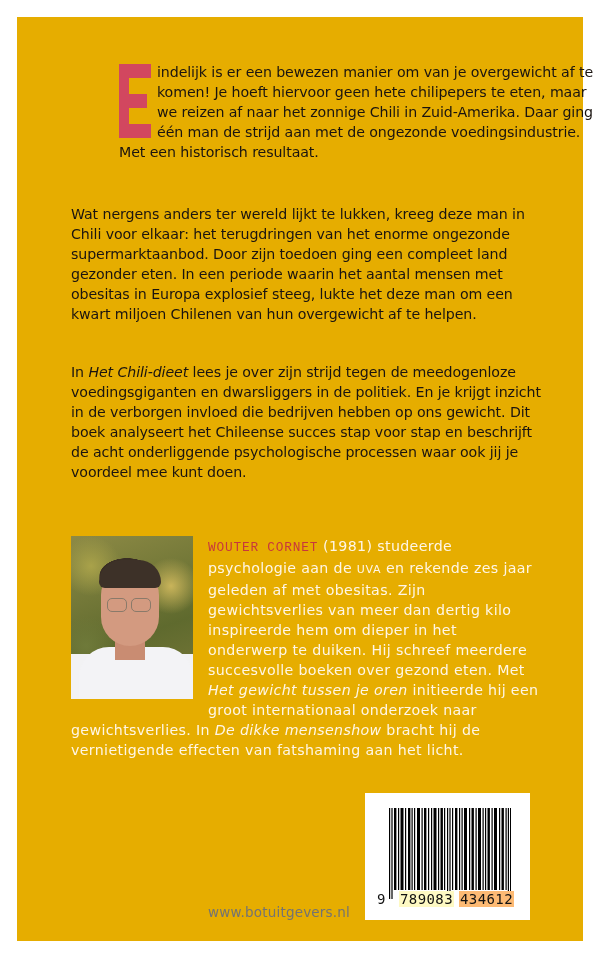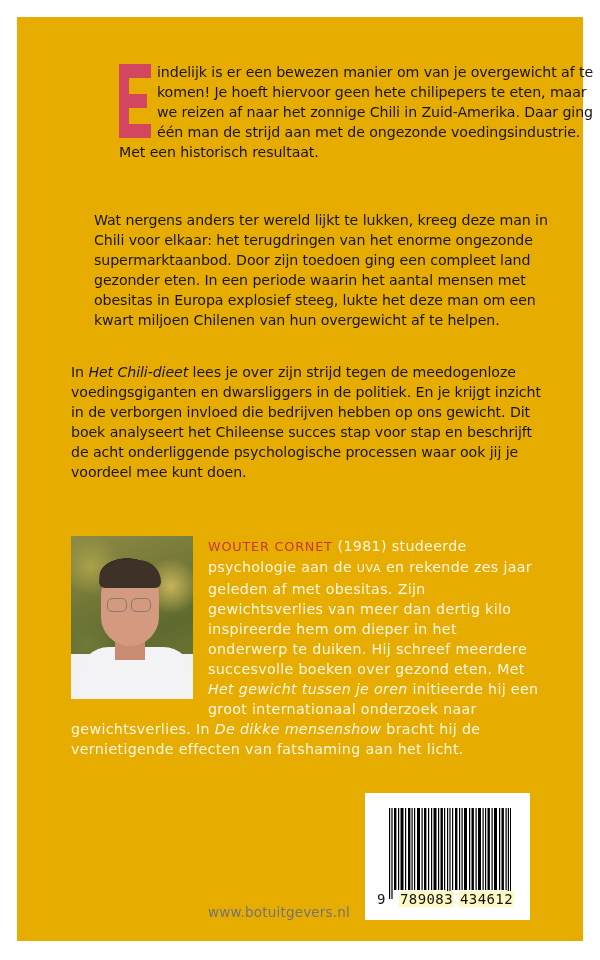--- a/index.html
+++ b/index.html
@@ -10,21 +10,21 @@
   .cover {
     position: absolute; left: 17px; top: 17px; width: 566px; height: 924px;
     background: #e6ad00;
   }
   .text {
     position: absolute; left: 71px; width: 480px;
     font-size: 14.2px; line-height: 20px; color: #1a1410; letter-spacing: -0.1px;
   }
   .text p { margin: 0; }
   .p1 { top: 62px; margin-left: 48px; }
-  .p2 { top: 210px; margin-left: 23px; }
+  .p2 { top: 204px; }
   .p3 { top: 362px; }
   .dropcap {
     float: left; width: 32px; height: 74px; margin: 2px 6px 0 0;
     background: #d2475f; position: relative;
   }
   .dropcap .cut { position: absolute; left: 10px; top: 14px; width: 22px; height: 46px; background: #e6ad00; }
   .dropcap .mid { position: absolute; left: 10px; top: 30px; width: 18px; height: 14px; background: #d2475f; }
   .dropcap .letter { position: absolute; width: 1px; height: 1px; overflow: hidden; clip: rect(0 0 0 0); }
   .photo {
     position: absolute; left: 71px; top: 536px; width: 122px; height: 163px;
@@ -58,39 +58,39 @@
   .photo .glasses span {
     position: absolute; top: 0; width: 18px; height: 12px; border: 1.5px solid #8a7a6a; border-radius: 5px;
   }
   .photo .glasses .l { left: 0; }
   .photo .glasses .r { left: 24px; }
   .bio {
     position: absolute; left: 71px; top: 536px; width: 470px;
     font-size: 14.2px; line-height: 20px; color: #fff6e6; letter-spacing: 0.35px;
   }
   .bio .floatbox { float: left; width: 137px; height: 180px; }
-  .bio .author { color: #c8373c; letter-spacing: 0.8px; font-size: 12.8px; }
+  .bio .author { color: #c8373c; letter-spacing: 0.8px; font-size: 12.8px; font-family: Liberation Mono, monospace; }
   .bio .sc { font-size: 11px; letter-spacing: 0.6px; }
   .bio p { margin: 0; }
   em { }
   .barcode-box {
     position: absolute; left: 365px; top: 793px; width: 165px; height: 127px; background: #ffffff;
   }
   .bars {
     position: absolute; left: 24px; top: 15px; width: 122px; height: 91px;
   }
   .bars svg { display: block; }
   .isbn-digits {
     position: absolute; left: 12px; top: 98px; width: 148px;
     font-family: "DejaVu Sans Mono", monospace; font-size: 14px; color: #111;
     letter-spacing: 0.4px; background: transparent;
   }
   .isbn-digits .lead { position: absolute; left: 0; top: 0; background: #fff; }
   .isbn-digits .g1 { position: absolute; left: 22px; top: 0; background: #fef9c3; padding: 0 1px; }
-  .isbn-digits .g2 { position: absolute; left: 82px; top: 0; background: #fef9c3; padding: 0 1px; text-align: right; }
+  .isbn-digits .g2 { position: absolute; left: 82px; top: 0; background: #fdba74; padding: 0 1px; text-align: right; }
   .website {
     position: absolute; left: 208px; top: 904px;
     font-size: 13.5px; color: #737373; letter-spacing: 0.2px;
   }
 </style>
 </head>
 <body>
 
 <div class="cover"></div>
 

